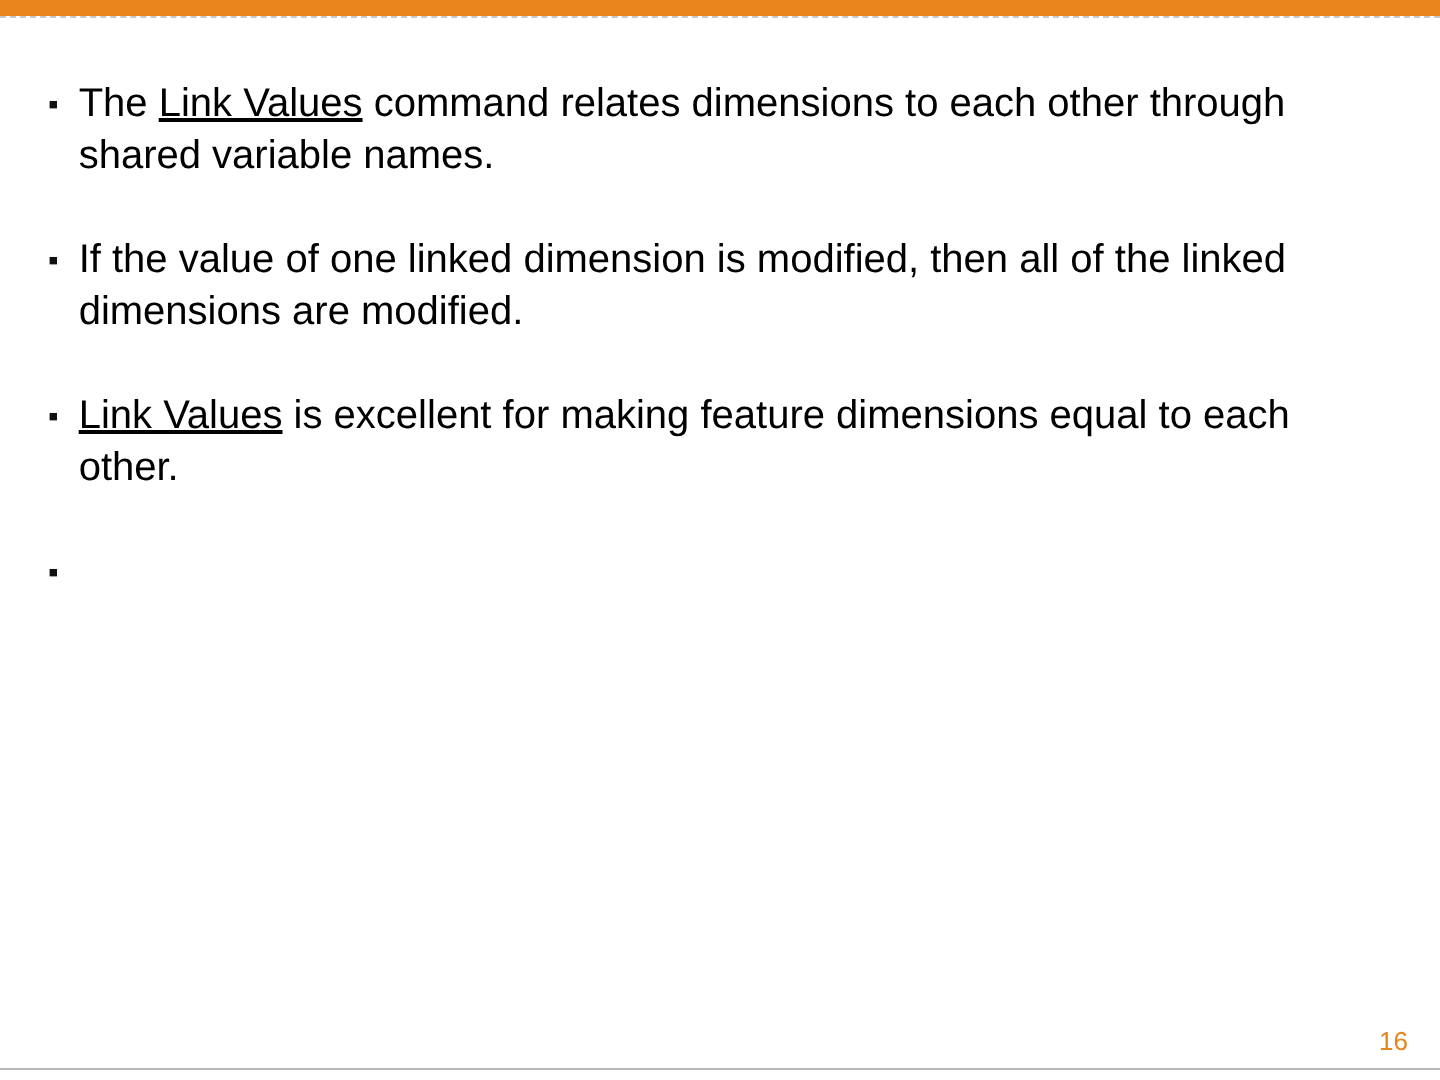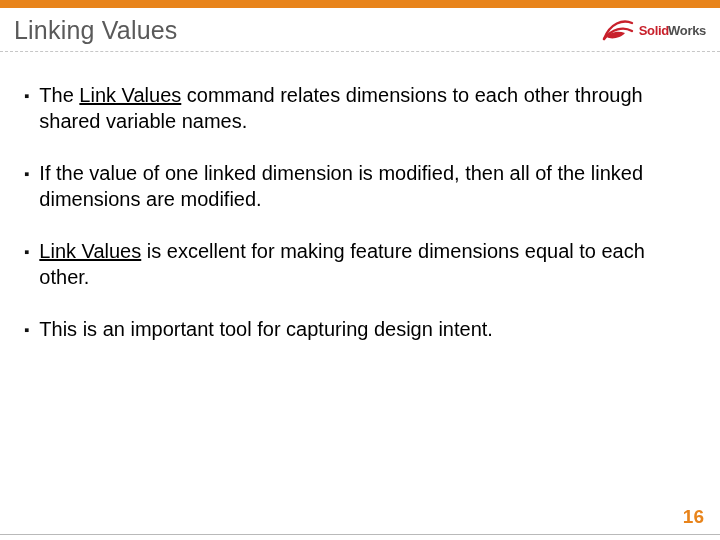--- a/index.html
+++ b/index.html
@@ -11,47 +11,33 @@
   .title { font-size: 25px; color: #5a5a5a; font-weight: 400; letter-spacing: 0.2px; }
   .logo { display: flex; align-items: center; gap: 4px; }
   .dashed { border-bottom: 1.5px dashed #c7c7c7; margin: 0; }
 
   .content { padding: 30px 24px 0 24px; }
   .bullet { display: flex; align-items: flex-start; gap: 10px; margin-bottom: 26px; }
   .sq { font-size: 15px; color: #111; line-height: 26px; margin-top: 1px; flex-shrink: 0; }
   .txt { font-size: 20px; font-weight: 400; color: #000; line-height: 26px; }
   .u { text-decoration: underline; }
 
-  .page-num { position: absolute; right: 16px; bottom: 12px; font-size: 19px; font-weight: 700; color: #e8841b; }
+  .page-num { position: absolute; right: 16px; bottom: 12px; font-size: 13px; font-weight: 400; color: #e8841b; }
   .foot-rule { position: absolute; left: 0; right: 0; bottom: 5px; height: 1px; background: #b9b9b9; }
 
   .logo-word { display: flex; align-items: baseline; font-weight: 700; font-size: 13px; letter-spacing: -0.3px; }
   .lw-red { color: #c8202b; }
   .lw-gray { color: #4f4f4f; margin-left: -1px; }
 </style>
 </head>
 <body>
 
 <div class="slide">
   <div class="top-bar"></div>
 
-  <div class="header-row">
-    <div class="title">Linking Values</div>
-    <div class="logo">
-      <svg width="34" height="28" viewBox="0 0 34 28">
-        <path d="M3 22 C 9 6, 22 2, 31 6" stroke="#c8202b" stroke-width="2.4" fill="none" stroke-linecap="round"></path>
-        <path d="M3 22 C 11 12, 22 9, 31 14" stroke="#c8202b" stroke-width="2.4" fill="none" stroke-linecap="round"></path>
-        <path d="M6 20 C 8 16, 16 13, 24 16 C 20 21, 10 23, 6 20 Z" fill="#c8202b"></path>
-      </svg>
-      <div class="logo-word">
-        <span class="lw-red">Solid</span>
-        <span class="lw-gray">Works</span>
-      </div>
-    </div>
-  </div>
 
   <div class="dashed"></div>
 
   <div class="content">
 
     <div class="bullet">
       <span class="sq">▪</span>
       <div class="txt">
         <span>The </span><span class="u">Link Values</span><span> command relates dimensions to each other through shared variable names.</span>
       </div>
@@ -66,22 +52,19 @@
 
     <div class="bullet">
       <span class="sq">▪</span>
       <div class="txt">
         <span></span><span class="u">Link Values</span><span> is excellent for making feature dimensions equal to each other.</span>
       </div>
     </div>
 
     <div class="bullet">
       <span class="sq">▪</span>
-      <div class="txt">
-        <span>This is an important tool for capturing design intent.</span><span class="u"></span><span></span>
-      </div>
     </div>
 
   </div>
 
   <div class="page-num">16</div>
   <div class="foot-rule"></div>
 </div>
 
 </body></html>

